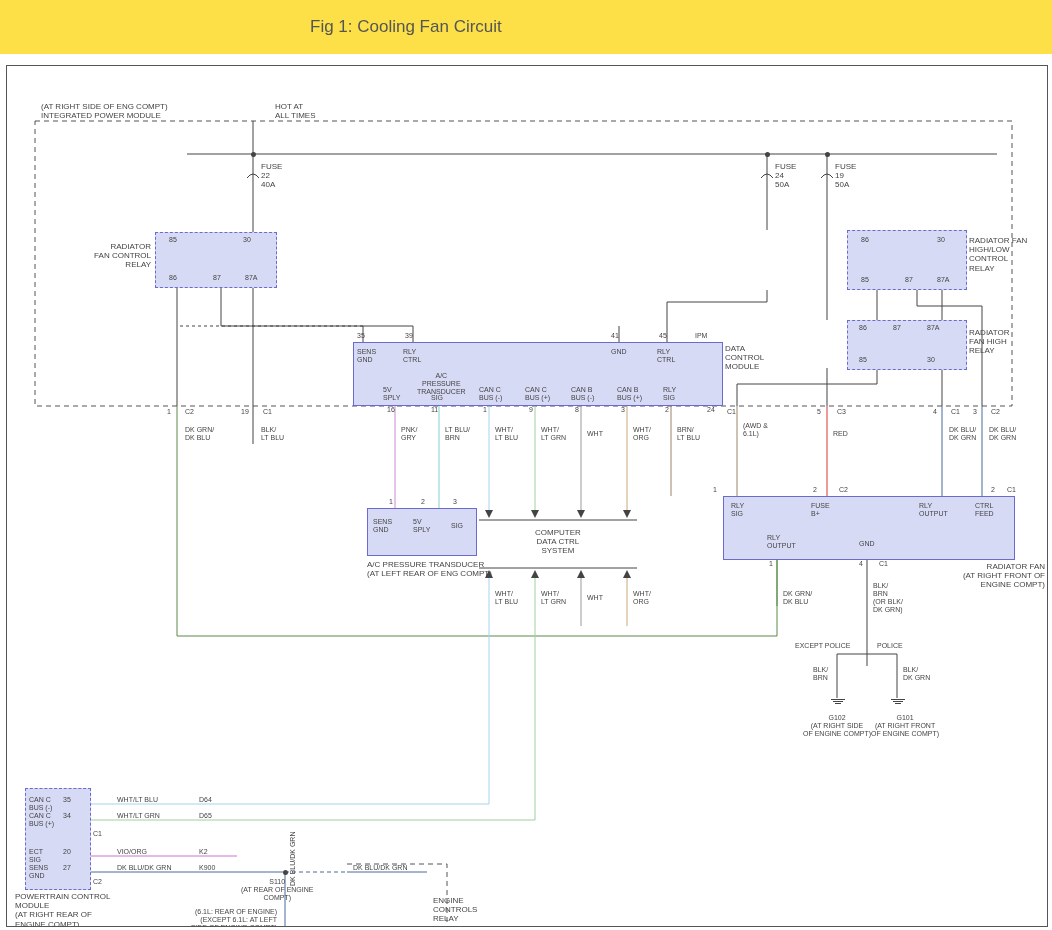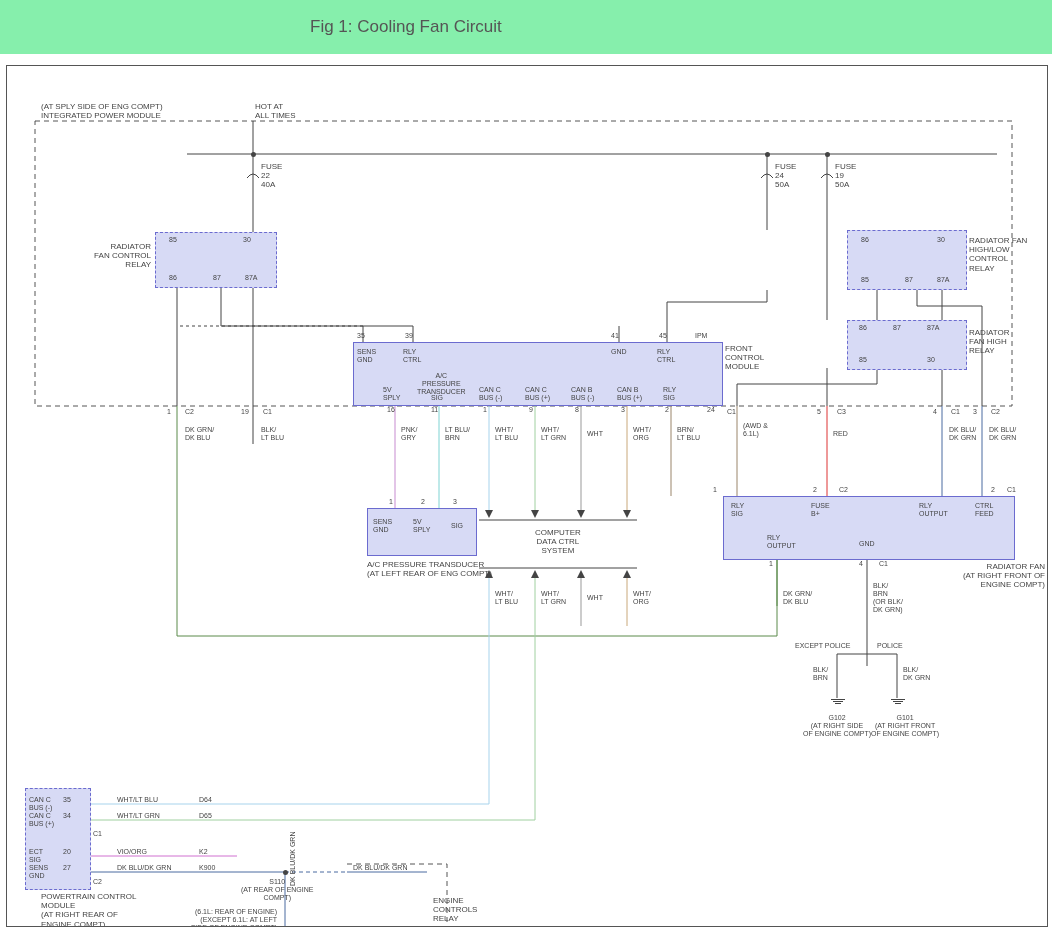--- a/index.html
+++ b/index.html
@@ -1,16 +1,16 @@
 <!DOCTYPE html>
 <html><head>
 <meta charset="utf-8">
 <style>
   body{margin:0;font-family:Arial,Helvetica,sans-serif;background:#fff;color:#3a3a3a}
-  .header{background:#86efac;height:54px;display:flex;align-items:center;padding-left:310px;font-size:17px;color:#555;border-bottom:1px solid #fff}
+  .header{background:#fde047;height:54px;display:flex;align-items:center;padding-left:310px;font-size:17px;color:#555;border-bottom:1px solid #fff}
   .canvas{position:relative;margin:10px 6px;width:1040px;height:860px;border:1px solid #555;overflow:hidden}
   .canvas svg{position:absolute;top:0;left:0}
   .lbl{position:absolute;font-size:8px;color:#444;line-height:1.15;white-space:pre}
   .lbl.sm{font-size:7px}
   .cbox{position:absolute;background:#d7daf5;border:1px solid #6b6bcf}
   .rly{position:absolute;background:#d7daf5;border:1px dashed #6b6bcf}
   .pcm{position:absolute;background:#d7daf5;border:1px dashed #6b6bcf}
   .dot{position:absolute;width:5px;height:5px;border-radius:50%;background:#444}
   .arrowdn{position:absolute;width:0;height:0;border-left:4px solid transparent;border-right:4px solid transparent;border-top:8px solid #444}
   .arrowup{position:absolute;width:0;height:0;border-left:4px solid transparent;border-right:4px solid transparent;border-bottom:8px solid #444}
@@ -116,23 +116,23 @@
   <line x1="82" y1="754" x2="528" y2="754" stroke="#a0d0a0"></line>
   <line x1="82" y1="790" x2="230" y2="790" stroke="#d070d0"></line>
   <line x1="82" y1="806" x2="278" y2="806" stroke="#4a6aa0"></line>
   <line x1="278" y1="806" x2="278" y2="860" stroke="#4a6aa0"></line>
   <line x1="278" y1="806" x2="340" y2="806" stroke="#4a6aa0" stroke-dasharray="4,3"></line>
 
   <path d="M340 798 L440 798 L440 860" fill="none" stroke="#555" stroke-dasharray="5,4"></path>
   <line x1="340" y1="806" x2="420" y2="806" stroke="#4a6aa0"></line>
 </svg>
 
-<div class="lbl" style="left:34px;top:36px">(AT SPLY SIDE OF ENG COMPT)
+<div class="lbl" style="left:34px;top:36px">(AT RIGHT SIDE OF ENG COMPT)
 INTEGRATED POWER MODULE</div>
-<div class="lbl" style="left:248px;top:36px">HOT AT
+<div class="lbl" style="left:268px;top:36px">HOT AT
 ALL TIMES</div>
 <div class="lbl" style="left:254px;top:96px">FUSE
 22
 40A</div>
 <div class="lbl" style="left:768px;top:96px">FUSE
 24
 50A</div>
 <div class="lbl" style="left:828px;top:96px">FUSE
 19
 50A</div>
@@ -174,21 +174,21 @@
 <div class="lbl sm" style="left:604px;top:266px">41</div>
 <div class="lbl sm" style="left:652px;top:266px">45</div>
 <div class="lbl sm" style="left:688px;top:266px">IPM</div>
 <div class="lbl sm" style="left:350px;top:282px">SENS
 GND</div>
 <div class="lbl sm" style="left:396px;top:282px">RLY
 CTRL</div>
 <div class="lbl sm" style="left:604px;top:282px">GND</div>
 <div class="lbl sm" style="left:650px;top:282px">RLY
 CTRL</div>
-<div class="lbl" style="left:718px;top:278px">FRONT
+<div class="lbl" style="left:718px;top:278px">DATA
 CONTROL
 MODULE</div>
 <div class="lbl sm" style="left:410px;top:306px;text-align:center">A/C
 PRESSURE
 TRANSDUCER</div>
 <div class="lbl sm" style="left:376px;top:320px">5V
 SPLY</div>
 <div class="lbl sm" style="left:424px;top:328px">SIG</div>
 <div class="lbl sm" style="left:472px;top:320px">CAN C
 BUS (-)</div>
@@ -346,21 +346,21 @@
 <div class="lbl sm" style="left:86px;top:764px">C1</div>
 <div class="lbl sm" style="left:86px;top:812px">C2</div>
 <div class="lbl sm" style="left:110px;top:730px">WHT/LT BLU</div>
 <div class="lbl sm" style="left:110px;top:746px">WHT/LT GRN</div>
 <div class="lbl sm" style="left:110px;top:782px">VIO/ORG</div>
 <div class="lbl sm" style="left:110px;top:798px">DK BLU/DK GRN</div>
 <div class="lbl sm" style="left:192px;top:730px">D64</div>
 <div class="lbl sm" style="left:192px;top:746px">D65</div>
 <div class="lbl sm" style="left:192px;top:782px">K2</div>
 <div class="lbl sm" style="left:192px;top:798px">K900</div>
-<div class="lbl" style="left:34px;top:826px">POWERTRAIN CONTROL
+<div class="lbl" style="left:8px;top:826px">POWERTRAIN CONTROL
 MODULE
 (AT RIGHT REAR OF
 ENGINE COMPT)</div>
 <div class="lbl sm" style="left:234px;top:812px;text-align:center">S110
 (AT REAR OF ENGINE
 COMPT)</div>
 <div class="lbl sm" style="left:346px;top:798px">DK BLU/DK GRN</div>
 <div class="lbl" style="left:426px;top:830px">ENGINE
 CONTROLS
 RELAY</div>

